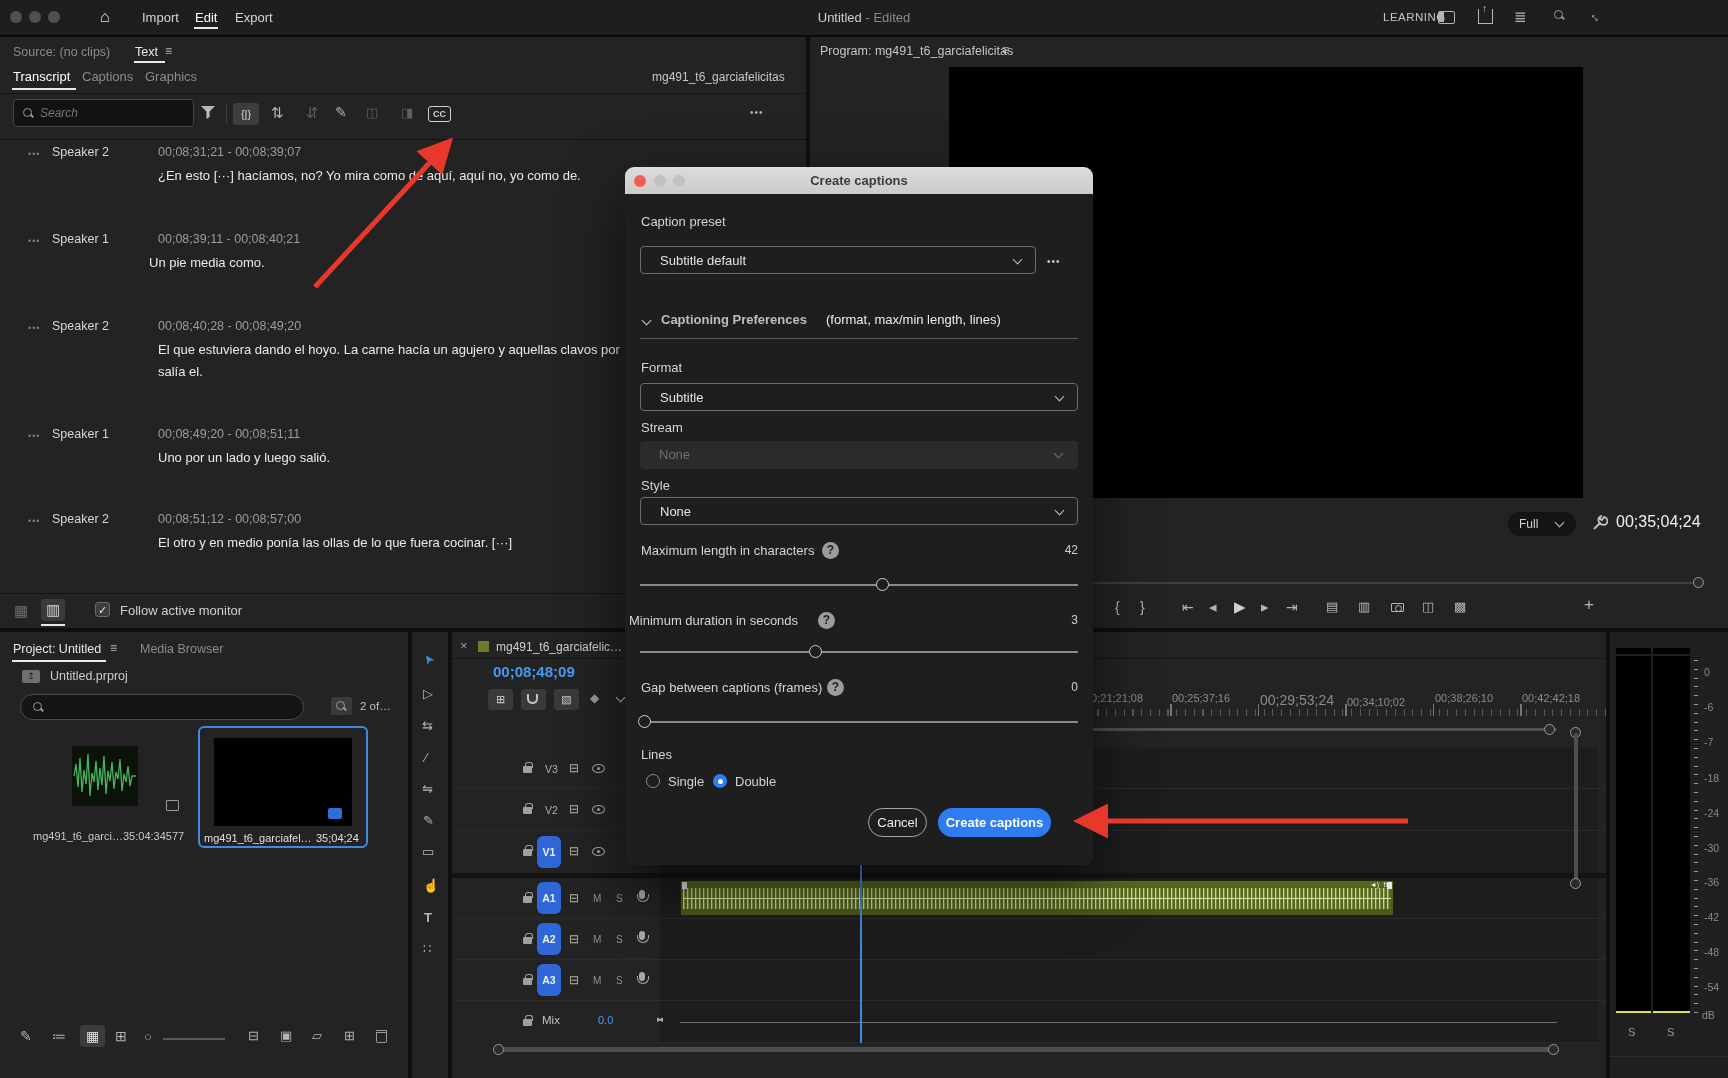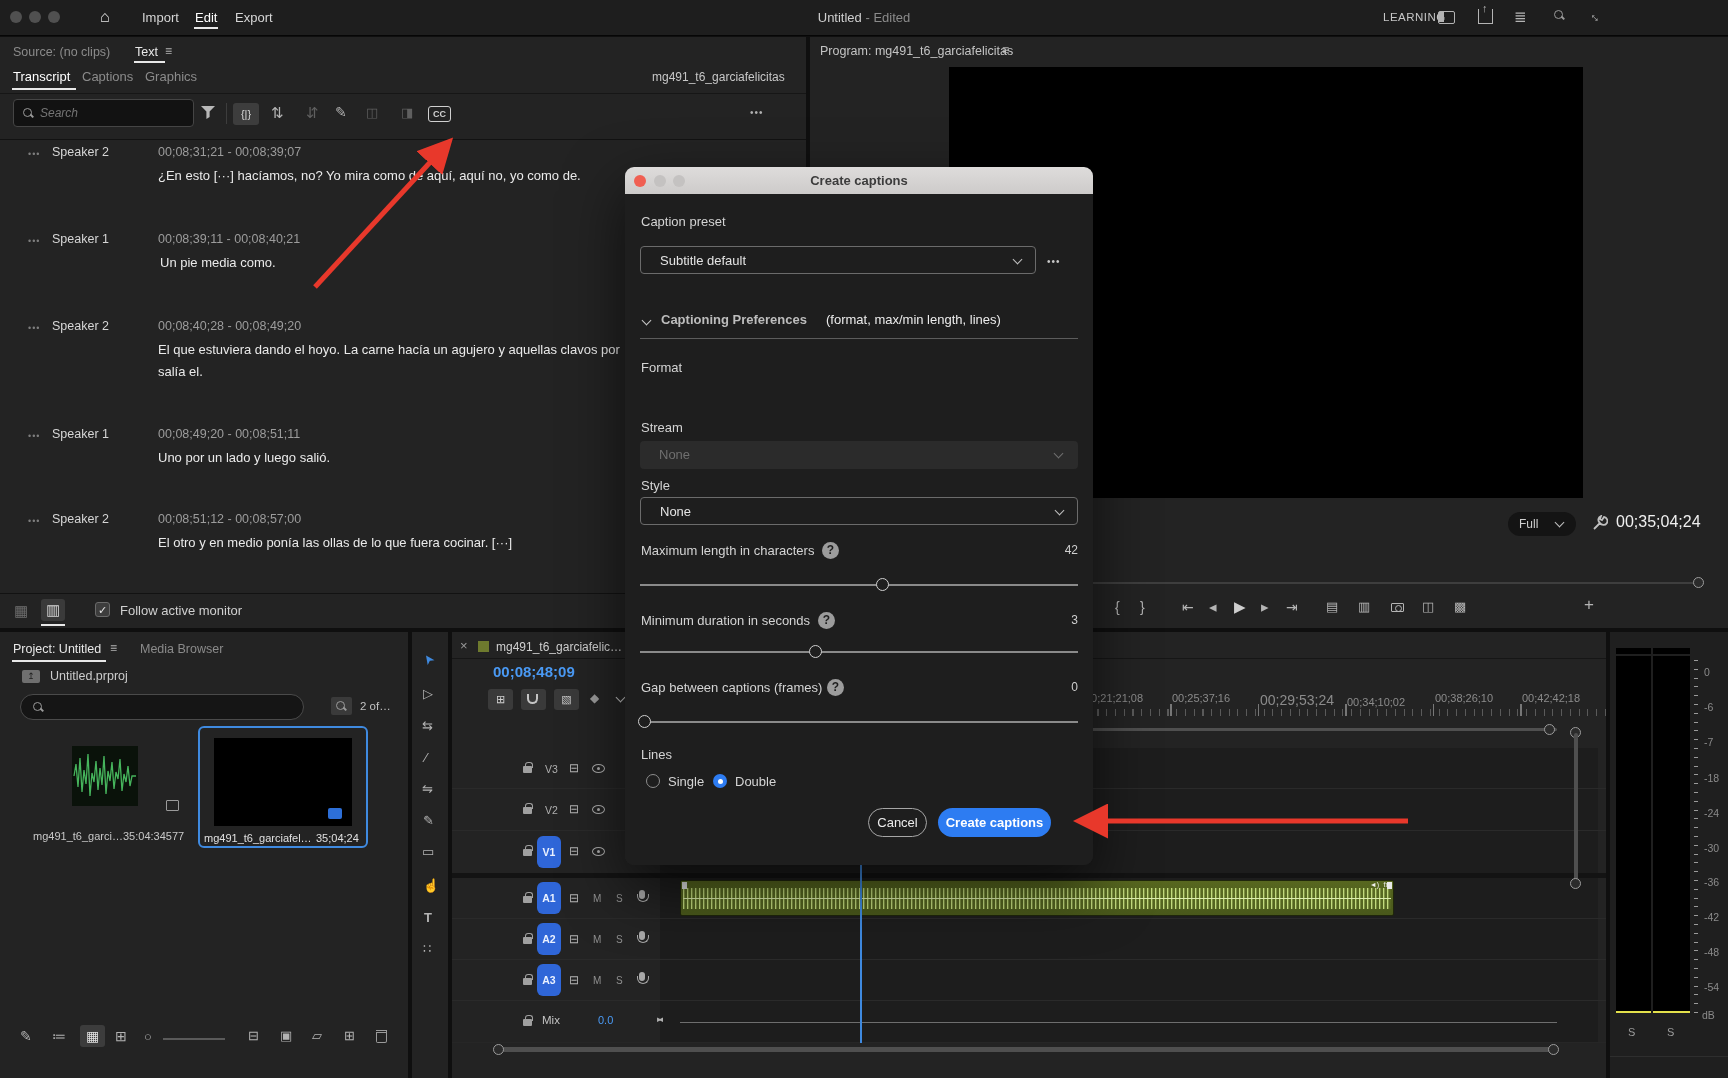--- a/index.html
+++ b/index.html
@@ -124,21 +124,21 @@
 
   <div>
     <span class="txt" style="left:28px;top:112px;font-size:9px;color:#7d7d7d;letter-spacing:1px">•••</span>
     <span class="txt" style="left:52px;top:108px;font-size:12.5px;color:#d6d6d6">Speaker 2</span>
     <span class="txt" style="left:158px;top:108px;font-size:12.5px;color:#9c9c9c">00;08;31;21 - 00;08;39;07</span>
     <div class="abs" style="left:158px;top:128px;width:492px;font-size:13px;line-height:21px;color:#eaeaea">¿En esto [···] hacíamos, no? Yo mira como de aquí, aquí no, yo como de.</div>
 
     <span class="txt" style="left:28px;top:199px;font-size:9px;color:#7d7d7d;letter-spacing:1px">•••</span>
     <span class="txt" style="left:52px;top:195px;font-size:12.5px;color:#d6d6d6">Speaker 1</span>
     <span class="txt" style="left:158px;top:195px;font-size:12.5px;color:#9c9c9c">00;08;39;11 - 00;08;40;21</span>
-    <div class="abs" style="left:160px;top:215px;width:492px;font-size:13px;line-height:21px;color:#eaeaea">Un pie media como.</div>
+    <div class="abs" style="left:149px;top:215px;width:492px;font-size:13px;line-height:21px;color:#eaeaea">Un pie media como.</div>
 
     <span class="txt" style="left:28px;top:286px;font-size:9px;color:#7d7d7d;letter-spacing:1px">•••</span>
     <span class="txt" style="left:52px;top:282px;font-size:12.5px;color:#d6d6d6">Speaker 2</span>
     <span class="txt" style="left:158px;top:282px;font-size:12.5px;color:#9c9c9c">00;08;40;28 - 00;08;49;20</span>
     <div class="abs" style="left:158px;top:302px;width:492px;font-size:13px;line-height:22px;color:#eaeaea">El que estuviera dando el hoyo. La carne hacía un agujero y aquellas clavos por salía el.</div>
 
     <span class="txt" style="left:28px;top:394px;font-size:9px;color:#7d7d7d;letter-spacing:1px">•••</span>
     <span class="txt" style="left:52px;top:390px;font-size:12.5px;color:#d6d6d6">Speaker 1</span>
     <span class="txt" style="left:158px;top:390px;font-size:12.5px;color:#9c9c9c">00;08;49;20 - 00;08;51;11</span>
     <div class="abs" style="left:158px;top:410px;width:492px;font-size:13px;line-height:21px;color:#eaeaea">Uno por un lado y luego salió.</div>
@@ -401,41 +401,45 @@
     <span class="txt" style="left:422px;top:62px;font-size:10px;color:#c8c8c8;letter-spacing:1px">•••</span>
 
     <div class="abs" style="left:16px;top:120px">
       <span class="chev" style="left:2px;top:3px;transform:rotate(45deg);border-color:#c8c8c8"></span>
       <span class="txt" style="left:20px;top:-2px;font-size:13px;font-weight:bold;color:#bdbdbd">Captioning Preferences</span>
         <span class="txt" style="left:185px;top:-2px;font-size:13px;color:#ececec"> (format, max/min length, lines)</span>
     </div>
     <div class="abs" style="left:15px;top:144px;width:438px;height:1px;background:#5c5c5c"></div>
 
     <span class="dlg-label" style="left:16px;top:166px">Format</span>
+    <div class="drop" style="left:15px;top:189px;width:438px">
+      <span class="dval">Subtitle</span>
+      <span class="chev" style="left:415px;top:9px"></span>
+    </div>
 
     <span class="dlg-label" style="left:16px;top:226px">Stream</span>
     <div class="drop disabled" style="left:15px;top:247px;width:438px">
       <span class="dval">None</span>
       <span class="chev" style="left:415px;top:9px;border-color:#6f6f6f"></span>
     </div>
 
     <span class="dlg-label" style="left:16px;top:284px">Style</span>
     <div class="drop" style="left:15px;top:303px;width:438px">
       <span class="dval">None</span>
       <span class="chev" style="left:415px;top:9px"></span>
     </div>
 
     <span class="dlg-label" style="left:16px;top:349px">Maximum length in characters</span>
     <span class="help" style="left:197px;top:348px">?</span>
     <span class="slider-val" style="right:15px;top:349px">42</span>
     <div class="slider-track" style="left:15px;top:390px;width:438px">
       <span class="slider-knob" style="left:236px"></span>
     </div>
 
-    <span class="dlg-label" style="left:16px;top:419px">Minimum duration in seconds</span>
+    <span class="dlg-label" style="left:4px;top:419px">Minimum duration in seconds</span>
     <span class="help" style="left:193px;top:418px">?</span>
     <span class="slider-val" style="right:15px;top:419px">3</span>
     <div class="slider-track" style="left:15px;top:457px;width:438px">
       <span class="slider-knob" style="left:169px"></span>
     </div>
 
     <span class="dlg-label" style="left:16px;top:486px">Gap between captions (frames)</span>
     <span class="help" style="left:202px;top:485px">?</span>
     <span class="slider-val" style="right:15px;top:486px">0</span>
     <div class="slider-track" style="left:15px;top:527px;width:438px">

